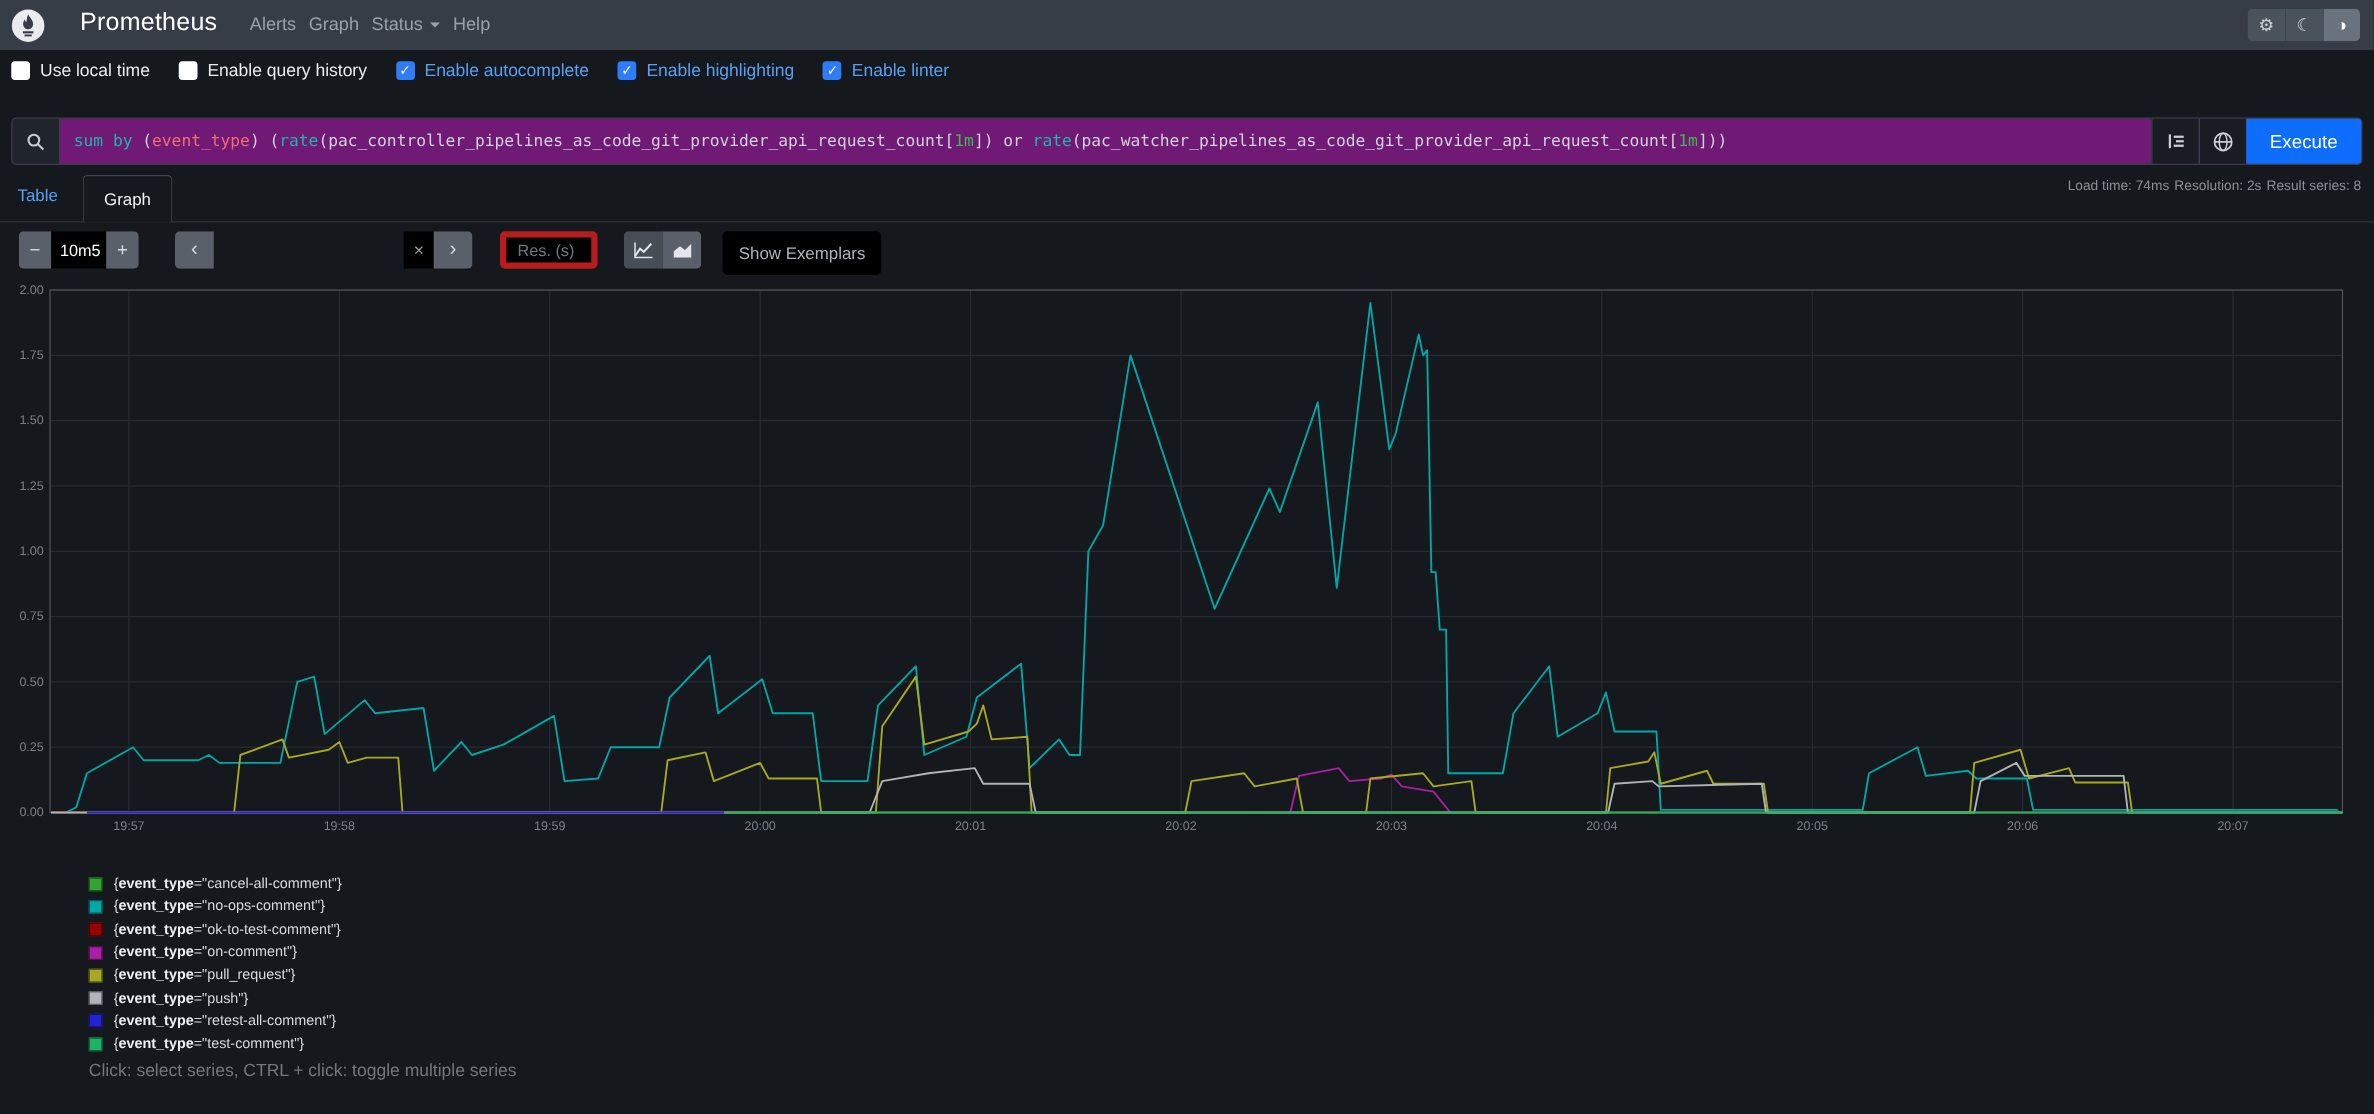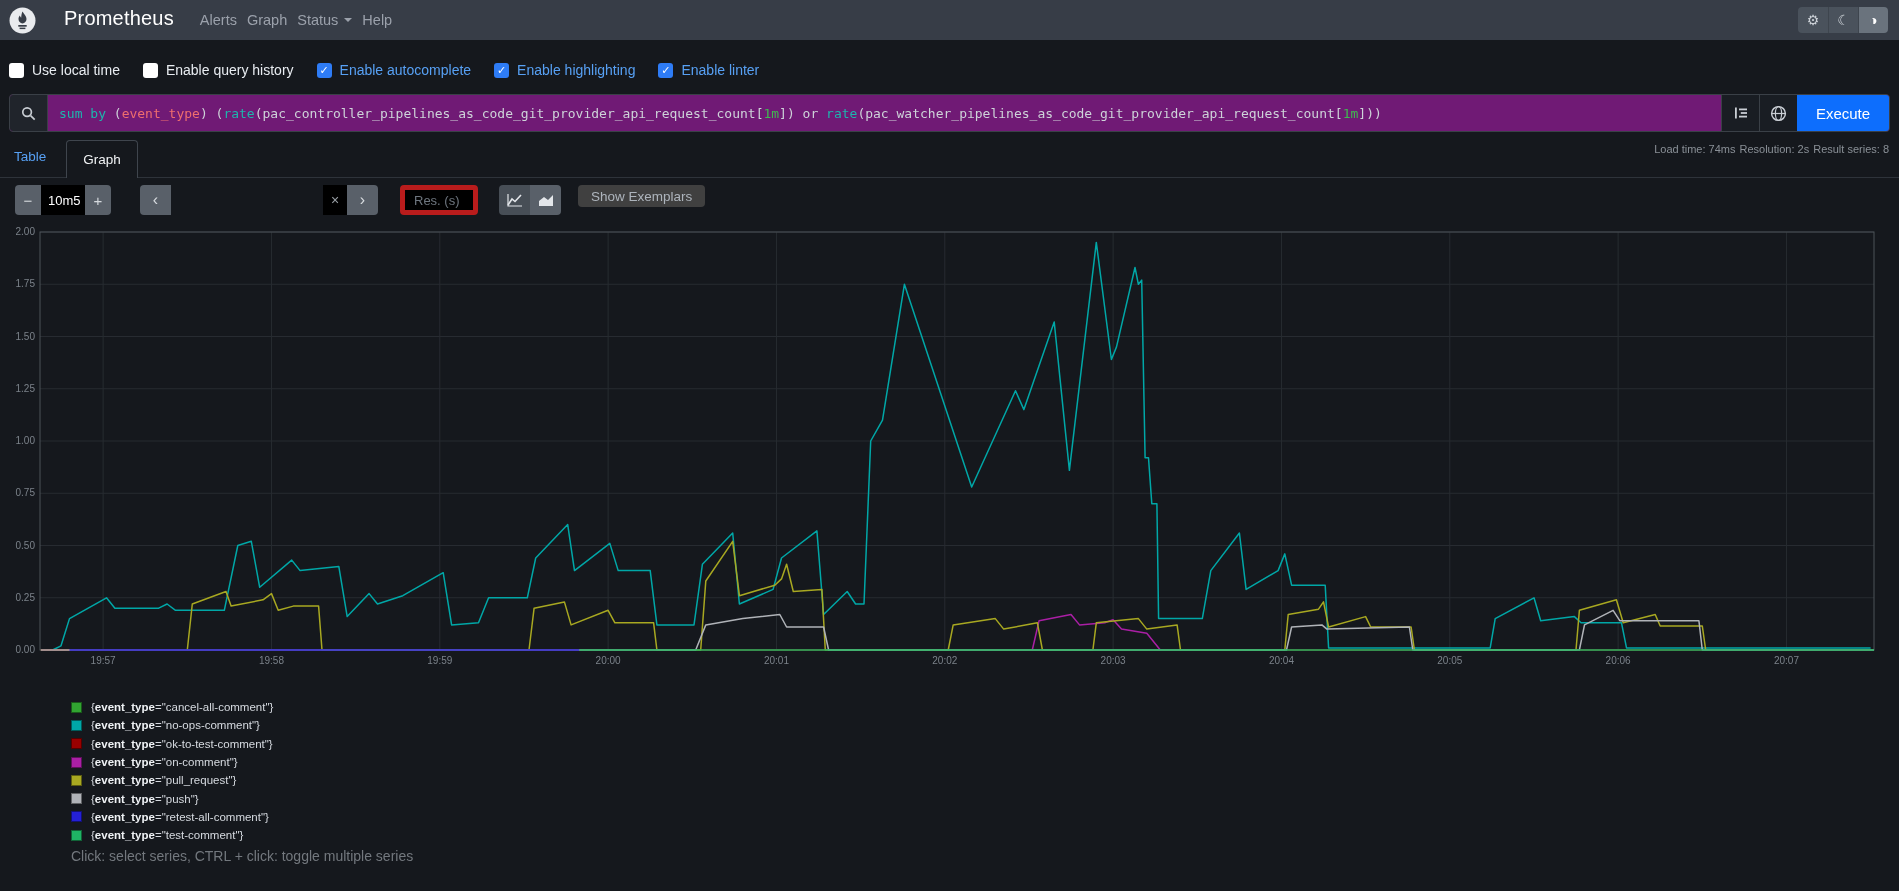--- a/index.html
+++ b/index.html
@@ -15,21 +15,21 @@
   .nav-link { color:#9ba1ab; font-size:14.5px; cursor:pointer; display:flex; align-items:center; gap:6px; }
   .caret { width:0; height:0; border-left:4px solid transparent; border-right:4px solid transparent;
     border-top:4px solid #9ba1ab; display:inline-block; }
   #theme-group { position:absolute; right:11px; top:7px; display:flex; border-radius:4px; overflow:hidden; }
   .theme-btn { width:30px; height:26px; background:#4a525c; color:#ccd1d7; display:flex;
     align-items:center; justify-content:center; font-size:14px; cursor:pointer; }
   .theme-btn + .theme-btn { border-left:1px solid #3e454e; }
   .theme-btn.active { background:#6a737d; color:#ffffff; }
 
   
-  #options-row { position:absolute; left:9px; top:48px; height:30px; display:flex; align-items:flex-end; gap:23px; }
+  #options-row { position:absolute; left:9px; top:48px; height:30px; display:flex; align-items:flex-start; gap:23px; }
   .opt { display:flex; align-items:center; gap:8px; cursor:pointer; }
   .cb { width:15px; height:15px; border-radius:3px; background:#ffffff; display:flex;
     align-items:center; justify-content:center; font-size:11px; color:#fff; }
   .opt.checked .cb { background:#2e7cf6; }
   .opt .lbl { font-size:14px; color:#e8ecf1; }
   .opt.accent .lbl { color:#57a0f4; }
 
   
   #query-bar { position:absolute; left:9px; top:94px; width:1881px; height:38px; display:flex;
     border:1px solid #3a4047; border-radius:4px; background:#701a75; }
@@ -65,22 +65,22 @@
   #time-prev,#time-next { width:31px; font-size:16px; }
   #datetime-input { width:152px; text-align:center;margin-top:48px; }
   #time-clear { width:24px; background:#000; color:#9aa0a6; font-size:14px; display:flex;
     align-items:center; justify-content:center; cursor:pointer; }
   #res-input { position:absolute; left:400px; top:185px; width:78px; height:30px;
     border:5px solid #b91c1c; border-radius:4px; padding:0 9px; font-size:13px; }
   #res-input::placeholder { color:#6e767f; }
   #charttype-group { left:499px; }
   .icon-btn { width:31px; }
   .icon-btn.active { background:#474e56; }
-  #exemplars-btn { position:absolute; left:578px; top:185px; height:22px; padding:0 13px;
-    background:#404040; color:#adb4bc; border:none; border-radius:4px; font-size:13.5px; cursor:pointer; }
+  #exemplars-btn { position:absolute; left:578px; top:185px; height:35px; padding:0 13px;
+    background:#000000; color:#adb4bc; border:none; border-radius:4px; font-size:13.5px; cursor:pointer; }
 
   
   #chart-svg { position:absolute; left:0; top:0; width:1899px; height:891px; pointer-events:none; }
   .grid { stroke:#272b31; stroke-width:1; }
   .plot-border { fill:none; stroke:#4d5359; stroke-width:1; }
   .axis-label { fill:#7b828a; font-size:10px; font-family:"Liberation Sans", sans-serif; }
   .series { fill:none; stroke-width:1.5; stroke-linejoin:round; }
 
   
   #legend { position:absolute; left:71px; top:698px; }

